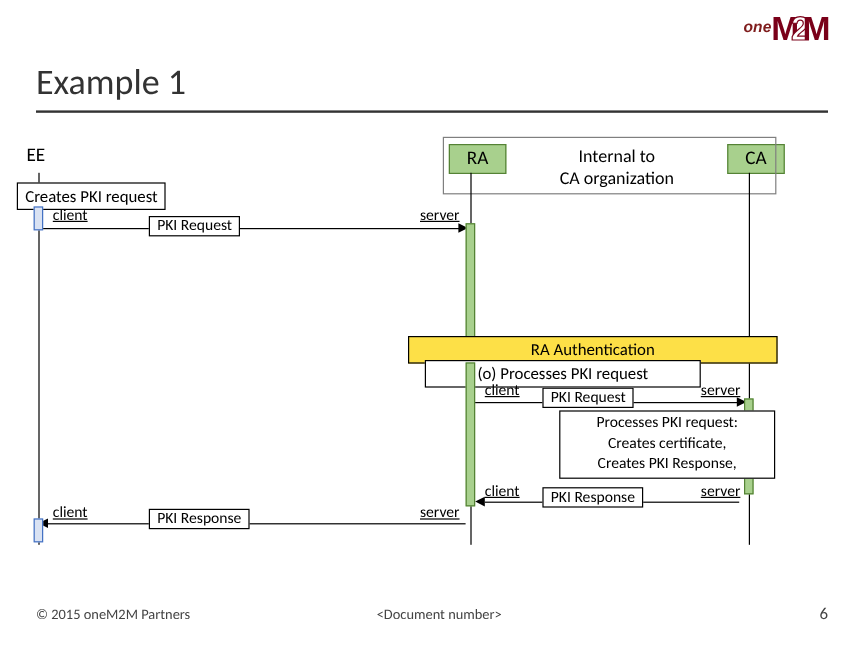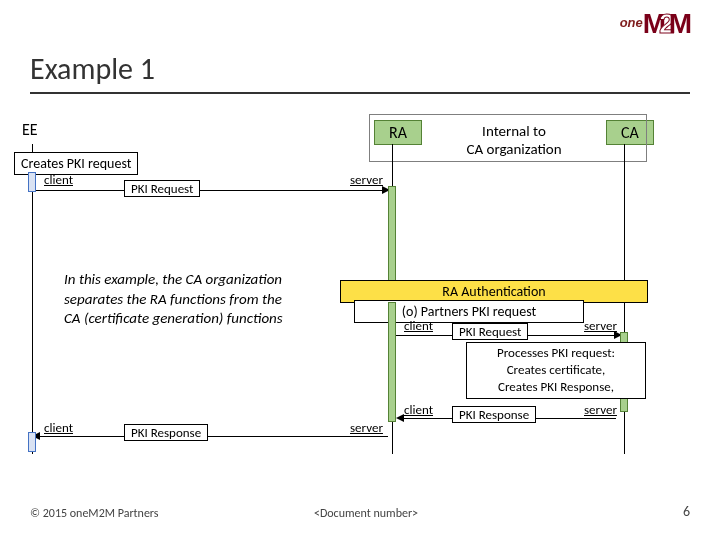--- a/index.html
+++ b/index.html
@@ -210,21 +210,21 @@
   <div class="role-label" style="left:336px; top:62px;">server</div>
 
   <div class="arrow-line" style="left:22px; top:80px; width:348px;"></div>
   <div class="arrow-head-r" style="left:368px; top:76px;"></div>
   <div class="msg-label" style="left:110px; top:70px;">PKI Request</div>
 
   <div class="activ" style="left:374px; top:76px; height:116px; background:#a8d08d; border-color:#548235;"></div>
 
   <div class="note-box" style="left:326px; top:170px; border:1px solid #000; background:#fde047; width:308px;">RA Authentication</div>
 
-  <div class="note-box" style="left:340px; top:190px; border:1px solid #000; background:#fff; width:230px;">(o) Partners PKI request</div>
+  <div class="note-box" style="left:340px; top:190px; border:1px solid #000; background:#fff; width:230px;">(o) Processes PKI request</div>
 
   <div class="activ" style="left:374px; top:192px; height:120px; background:#a8d08d; border-color:#548235;"></div>
 
   <div class="role-label" style="left:390px; top:208px;">client</div>
   <div class="role-label" style="left:570px; top:208px;">server</div>
 
   <div class="arrow-line" style="left:382px; top:225px; width:220px;"></div>
   <div class="arrow-head-r" style="left:600px; top:221px;"></div>
   <div class="msg-label" style="left:438px; top:213px;">PKI Request</div>
 
@@ -243,19 +243,18 @@
 
   <div class="role-label" style="left:30px; top:310px;">client</div>
   <div class="role-label" style="left:336px; top:310px;">server</div>
 
   <div class="arrow-line" style="left:26px; top:326px; width:348px;"></div>
   <div class="arrow-head-l" style="left:18px; top:322px;"></div>
   <div class="msg-label" style="left:110px; top:314px;">PKI Response</div>
 
   <div class="activ" style="left:14px; top:322px; height:20px; background:#d9e2f3; border-color:#4472c4;"></div>
 
-  <div class="explain" style="left:50px; top:160px; width:220px;">In this example, the  CA organization separates the RA functions from the  CA (certificate generation) functions</div>
 
 </div>
 
 <div class="footer-l">© 2015 oneM2M Partners</div>
 <div class="footer-c">&lt;Document number&gt;</div>
 <div class="footer-r">6</div>
 
 </body></html>

